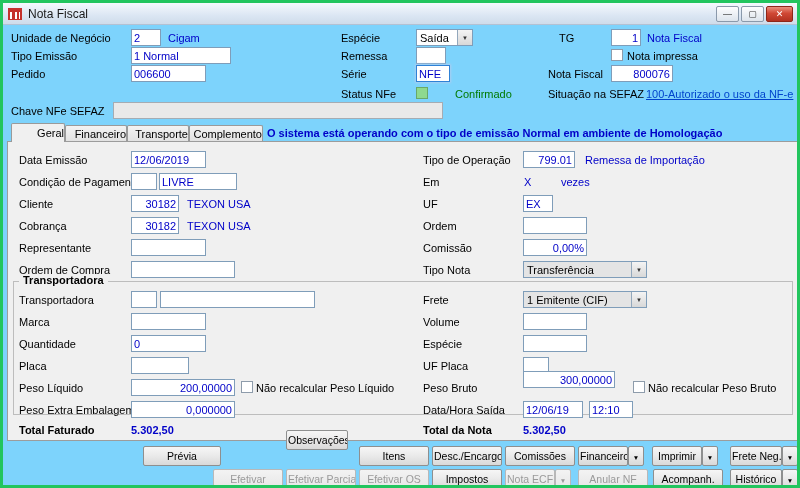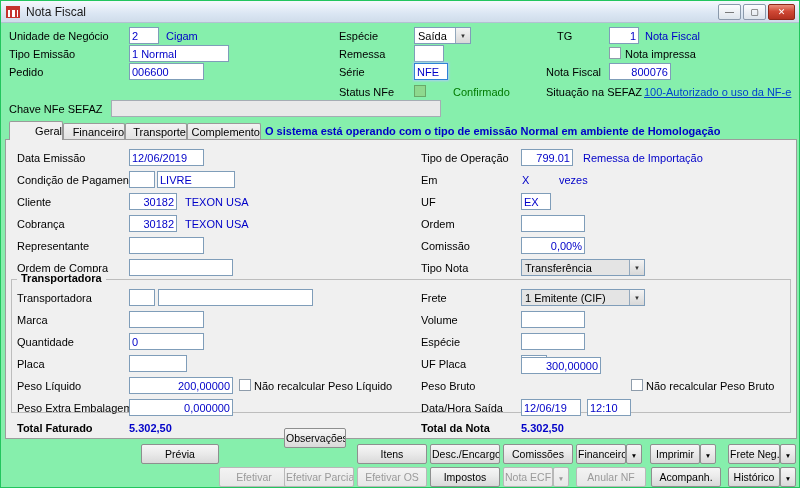--- a/index.html
+++ b/index.html
@@ -1,20 +1,20 @@
 <!DOCTYPE html>
 <html style="--value-text: #0000C8; --status-ok: #007A00; --link: #0044CC; --message: #0000C8;"><head>
 <meta charset="utf-8">
 <style>
   * { box-sizing: border-box; }
   html,body { margin:0; padding:0; }
   .window {
-    position:relative; width:800px; height:488px; background:#86efac;
+    position:relative; width:800px; height:488px; background:#7dd3fc;
     font-family:"Liberation Sans","DejaVu Sans",sans-serif; font-size:11px; color:#000;
-    border:1px solid #22c55e; overflow:hidden;
+    border:3px solid #22c55e; overflow:hidden;
   }
   .titlebar {
     position:absolute; left:0; top:0; right:0; height:22px;
     background:linear-gradient(#f5f9fd,#dbe6f3 60%,#cfdcea);
     border-bottom:1px solid #b3c1d3; display:flex; align-items:center; padding:0 5px;
   }
   .app-icon { width:14px; height:12px; background:#c5322d; position:relative; flex:0 0 auto; }
   .app-icon::after { content:""; position:absolute; left:2px; right:2px; top:4px; bottom:1px;
     background:repeating-linear-gradient(90deg,#fff 0 2px,#c5322d 2px 4.5px); }
   .title-text { margin-left:6px; font-size:12px; color:#1a1a1a; }
@@ -193,21 +193,21 @@
   <span class="lbl" style="left:16px;top:357px">Placa</span>
   <input class="inp" style="left: 128px; top: 354px; width: 58px;" value="">
   <span class="lbl" style="left:420px;top:357px">UF Placa</span>
   <input class="inp" style="left: 520px; top: 354px; width: 26px;" value="">
 
   <span class="lbl" style="left:16px;top:379px">Peso Líquido</span>
   <input class="inp ra" style="left: 128px; top: 376px; width: 104px;" value="200,00000">
   <span class="cb" style="left:238px;top:378px"></span>
   <span class="lbl" style="left:253px;top:379px">Não recalcular Peso Líquido</span>
   <span class="lbl" style="left:420px;top:379px">Peso Bruto</span>
-  <input class="inp ra" style="left: 520px; top: 356px; width: 80px;" value="300,00000">
+  <input class="inp ra" style="left: 520px; top: 368px; width: 92px;" value="300,00000">
   <span class="cb" style="left:630px;top:378px"></span>
   <span class="lbl" style="left:645px;top:379px">Não recalcular Peso Bruto</span>
 
   <span class="lbl" style="left:16px;top:401px">Peso Extra Embalagem</span>
   <input class="inp ra" style="left: 128px; top: 398px; width: 104px; padding-left: 28px;" value="0,000000">
   <span class="lbl" style="left:420px;top:401px">Data/Hora Saída</span>
   <input class="inp" style="left: 520px; top: 398px; width: 60px;" value="12/06/19">
   <input class="inp" style="left: 586px; top: 398px; width: 44px;" value="12:10">
 
   <span class="lbl b" style="left:16px;top:421px">Total Faturado</span>
@@ -220,21 +220,21 @@
   <button class="btn" style="left:356px;top:443px;width:70px">Itens</button>
   <button class="btn" style="left:429px;top:443px;width:70px">Desc./Encargos</button>
   <button class="btn" style="left:502px;top:443px;width:70px">Comissões</button>
   <button class="btn" style="left:575px;top:443px;width:50px">Financeiro</button>
   <button class="btn" style="left:625px;top:443px;width:16px"><span class="chev">▼</span></button>
   <button class="btn" style="left:649px;top:443px;width:50px">Imprimir</button>
   <button class="btn" style="left:699px;top:443px;width:16px"><span class="chev">▼</span></button>
   <button class="btn" style="left:727px;top:443px;width:52px">Frete Neg.</button>
   <button class="btn" style="left:779px;top:443px;width:16px"><span class="chev">▼</span></button>
 
-  <button class="btn" style="left:218px;top:466px;width:70px" disabled="">Efetivar</button>
+  <button class="btn" style="left:210px;top:466px;width:70px" disabled="">Efetivar</button>
   <button class="btn" style="left:283px;top:466px;width:70px" disabled="">Efetivar Parcial</button>
   <button class="btn" style="left:356px;top:466px;width:70px" disabled="">Efetivar OS</button>
   <button class="btn" style="left:429px;top:466px;width:70px">Impostos</button>
   <button class="btn" style="left:502px;top:466px;width:50px" disabled="">Nota ECF</button>
   <button class="btn" style="left:552px;top:466px;width:16px" disabled=""><span class="chev">▼</span></button>
   <button class="btn" style="left:575px;top:466px;width:70px" disabled="">Anular NF</button>
   <button class="btn" style="left:650px;top:466px;width:70px">Acompanh.</button>
   <button class="btn" style="left:727px;top:466px;width:52px">Histórico</button>
   <button class="btn" style="left:779px;top:466px;width:16px"><span class="chev">▼</span></button>
 

